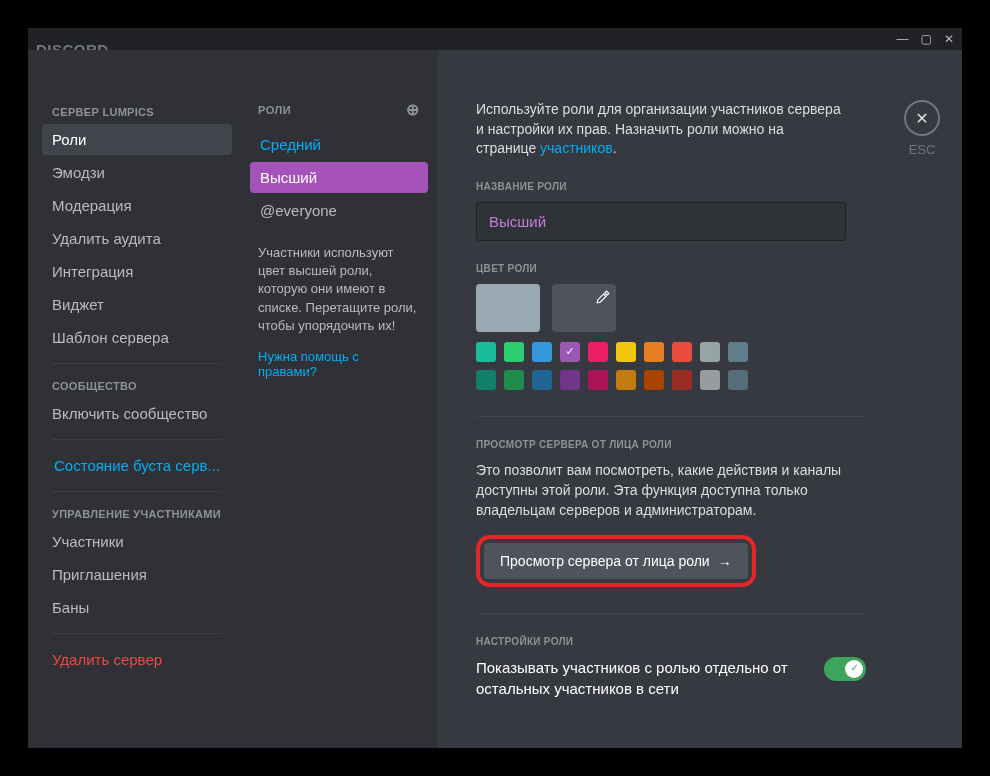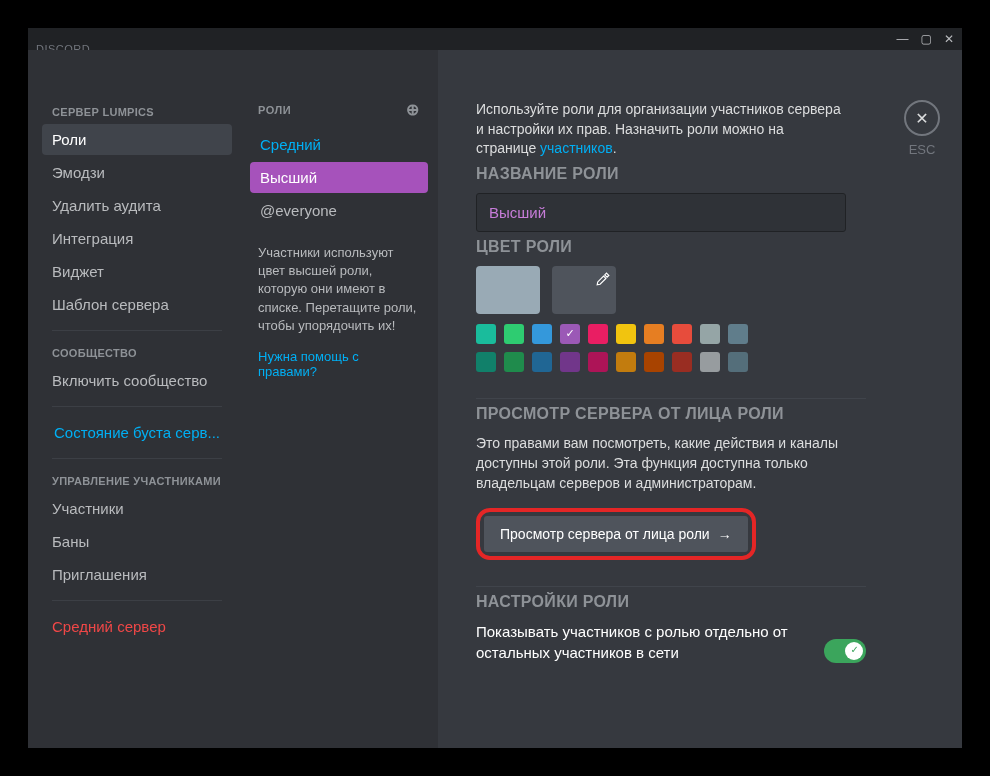--- a/index.html
+++ b/index.html
@@ -29,22 +29,22 @@
   background: #202225;
   height: 22px;
   display: flex;
   align-items: center;
   justify-content: space-between;
   padding: 0 8px;
   flex-shrink: 0;
 }
 .titlebar-title {
   color: #72767d;
-  font-size: 11px;
-  font-weight: 400;
+  font-size: 15px;
+  font-weight: 700;
   letter-spacing: 0.5px;
   margin-top: 20px;
 }
 .titlebar-controls {
   display: flex;
   gap: 12px;
   color: #b9bbbe;
   font-size: 12px;
 }
 .titlebar-controls span { cursor: default; line-height: 1; }
@@ -166,24 +166,24 @@
 }
 .intro-text {
   color: #dcddde;
   font-size: 14px;
   line-height: 1.4;
   max-width: 370px;
 }
 .intro-text a { color: #00aff4; text-decoration: none; margin-top: 33px; }
 .section-label {
   color: #8e9297;
-  font-size: 16px;
+  font-size: 10px;
   font-weight: 700;
   text-transform: uppercase;
-  margin-top: 6px;
+  margin-top: 22px;
   margin-bottom: 10px;
   letter-spacing: 0.3px;
 }
 .role-name-input {
   background: rgba(0,0,0,0.12);
   border: 1px solid #202225;
   border-radius: 3px;
   padding: 10px 12px;
   width: 370px;
   color: #c77dd9;
@@ -239,21 +239,21 @@
   border-radius: 3px;
   padding: 10px 16px;
   font-size: 14px;
   cursor: pointer;
   display: inline-flex;
   align-items: center;
   gap: 8px;
 }
 .toggle-row {
   display: flex;
-  align-items: flex-end;
+  align-items: flex-start;
   justify-content: space-between;
   max-width: 390px;
   gap: 16px;
 }
 .toggle-label {
   color: #fff;
   font-size: 15px;
   line-height: 1.4;
   flex: 1;
 }
@@ -297,36 +297,37 @@
       <span>—</span>
       <span>▢</span>
       <span>✕</span>
     </div>
   </div>
   <div class="content">
     <div class="sidebar-left">
       <div class="sidebar-header">СЕРВЕР LUMPICS</div>
       <div class="sidebar-item selected">Роли</div>
       <div class="sidebar-item">Эмодзи</div>
+      <div class="sidebar-item">Модерация</div>
       <div class="sidebar-item">Удалить аудита</div>
       <div class="sidebar-item">Интеграция</div>
       <div class="sidebar-item">Виджет</div>
       <div class="sidebar-item">Шаблон сервера</div>
       <div class="sidebar-divider"></div>
       <div class="sidebar-header">СООБЩЕСТВО</div>
       <div class="sidebar-item">Включить сообщество</div>
       <div class="sidebar-divider"></div>
       <div class="sidebar-item link">Состояние буста серв...</div>
       <div class="sidebar-divider"></div>
       <div class="sidebar-header">УПРАВЛЕНИЕ УЧАСТНИКАМИ</div>
       <div class="sidebar-item">Участники</div>
+      <div class="sidebar-item">Приглашения</div>
       <div class="sidebar-item">Баны</div>
-      <div class="sidebar-item">Приглашения</div>
       <div class="sidebar-divider"></div>
-      <div class="sidebar-item danger">Средний сервер</div>
+      <div class="sidebar-item danger">Удалить сервер</div>
     </div>
 
     <div class="roles-column">
       <div class="roles-header">
         <span>РОЛИ</span>
         <span class="plus">⊕</span>
       </div>
       <div class="role-item medium">Средний</div>
       <div class="role-item high">Высший</div>
       <div class="role-item">@everyone</div>
@@ -380,21 +381,21 @@
               <div class="swatch" style="background: rgb(168, 67, 0);"></div>
               <div class="swatch" style="background: rgb(153, 45, 34);"></div>
               <div class="swatch" style="background: rgb(151, 156, 159);"></div>
               <div class="swatch" style="background: rgb(84, 110, 122);"></div>
             </div>
       </div>
 
       <div class="divider-h"></div>
 
       <div class="section-label">ПРОСМОТР СЕРВЕРА ОТ ЛИЦА РОЛИ</div>
-      <div class="section-desc">Это правами вам посмотреть, какие действия и каналы доступны этой роли. Эта функция доступна только владельцам серверов и администраторам.</div>
+      <div class="section-desc">Это позволит вам посмотреть, какие действия и каналы доступны этой роли. Эта функция доступна только владельцам серверов и администраторам.</div>
       <div class="highlight-box">
         <button class="view-as-btn">
           <span>Просмотр сервера от лица роли</span>
           <span>→</span>
         </button>
       </div>
 
       <div class="divider-h"></div>
 
       <div class="section-label">НАСТРОЙКИ РОЛИ</div>

